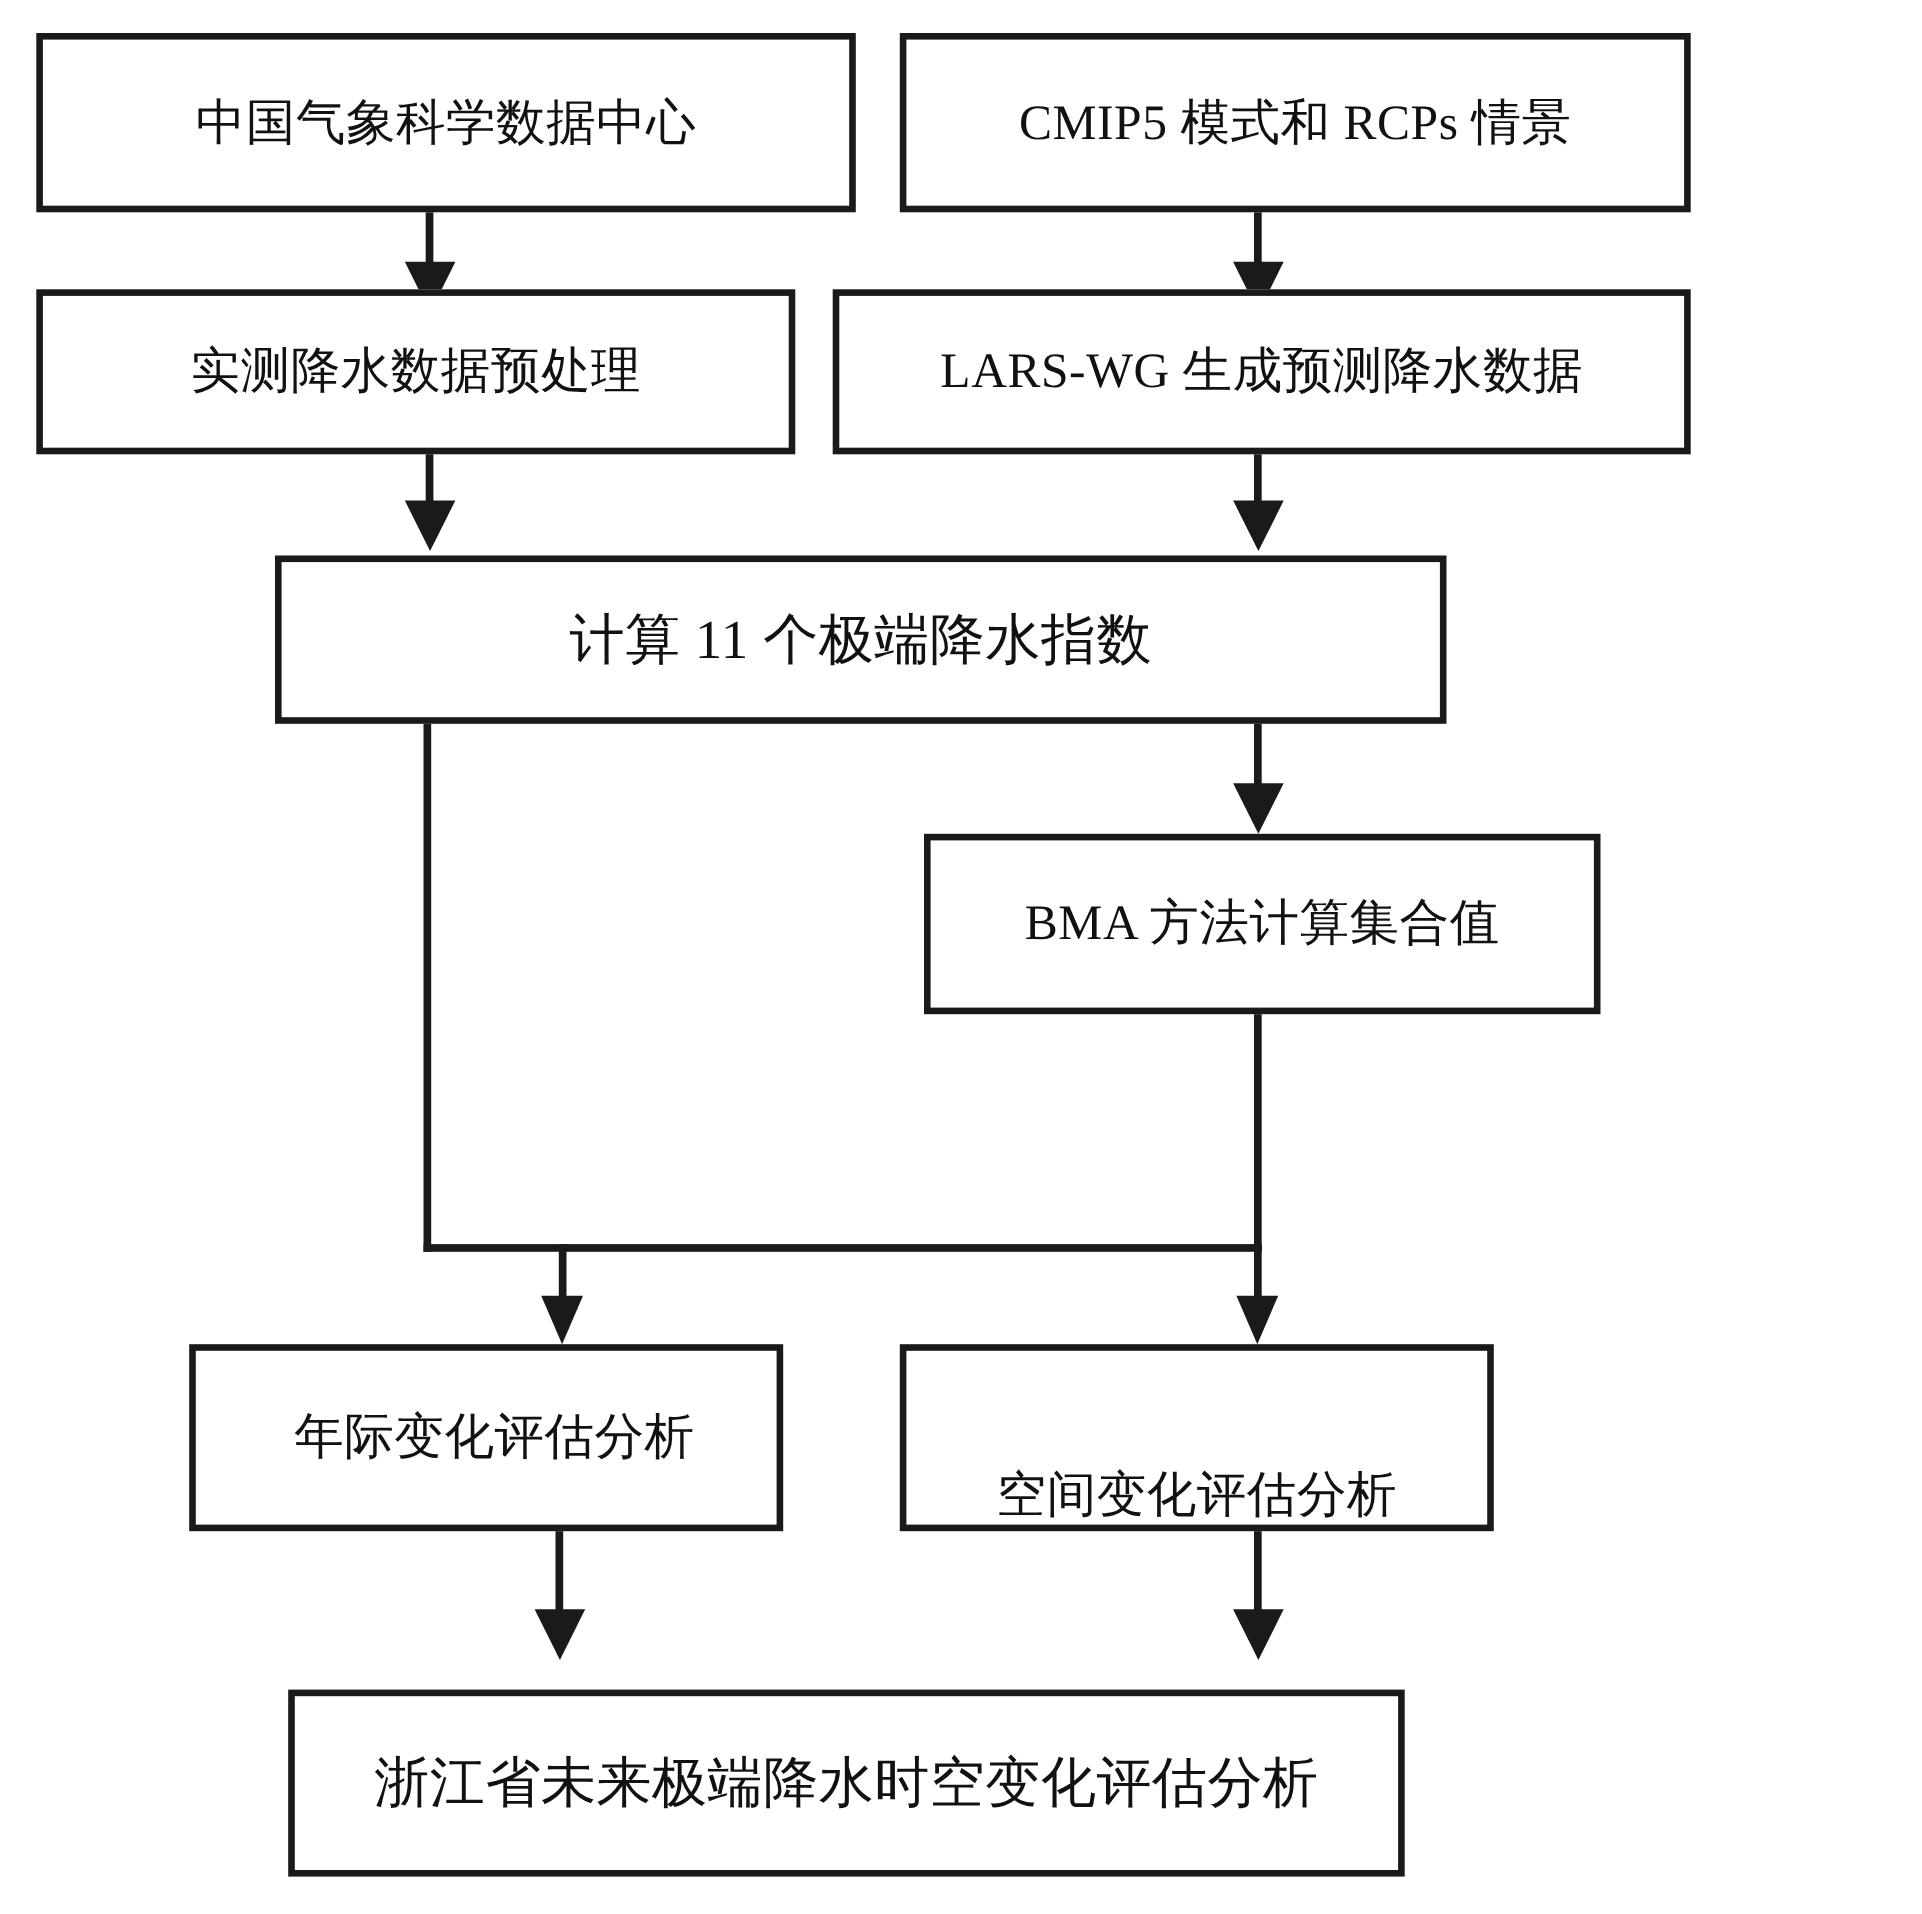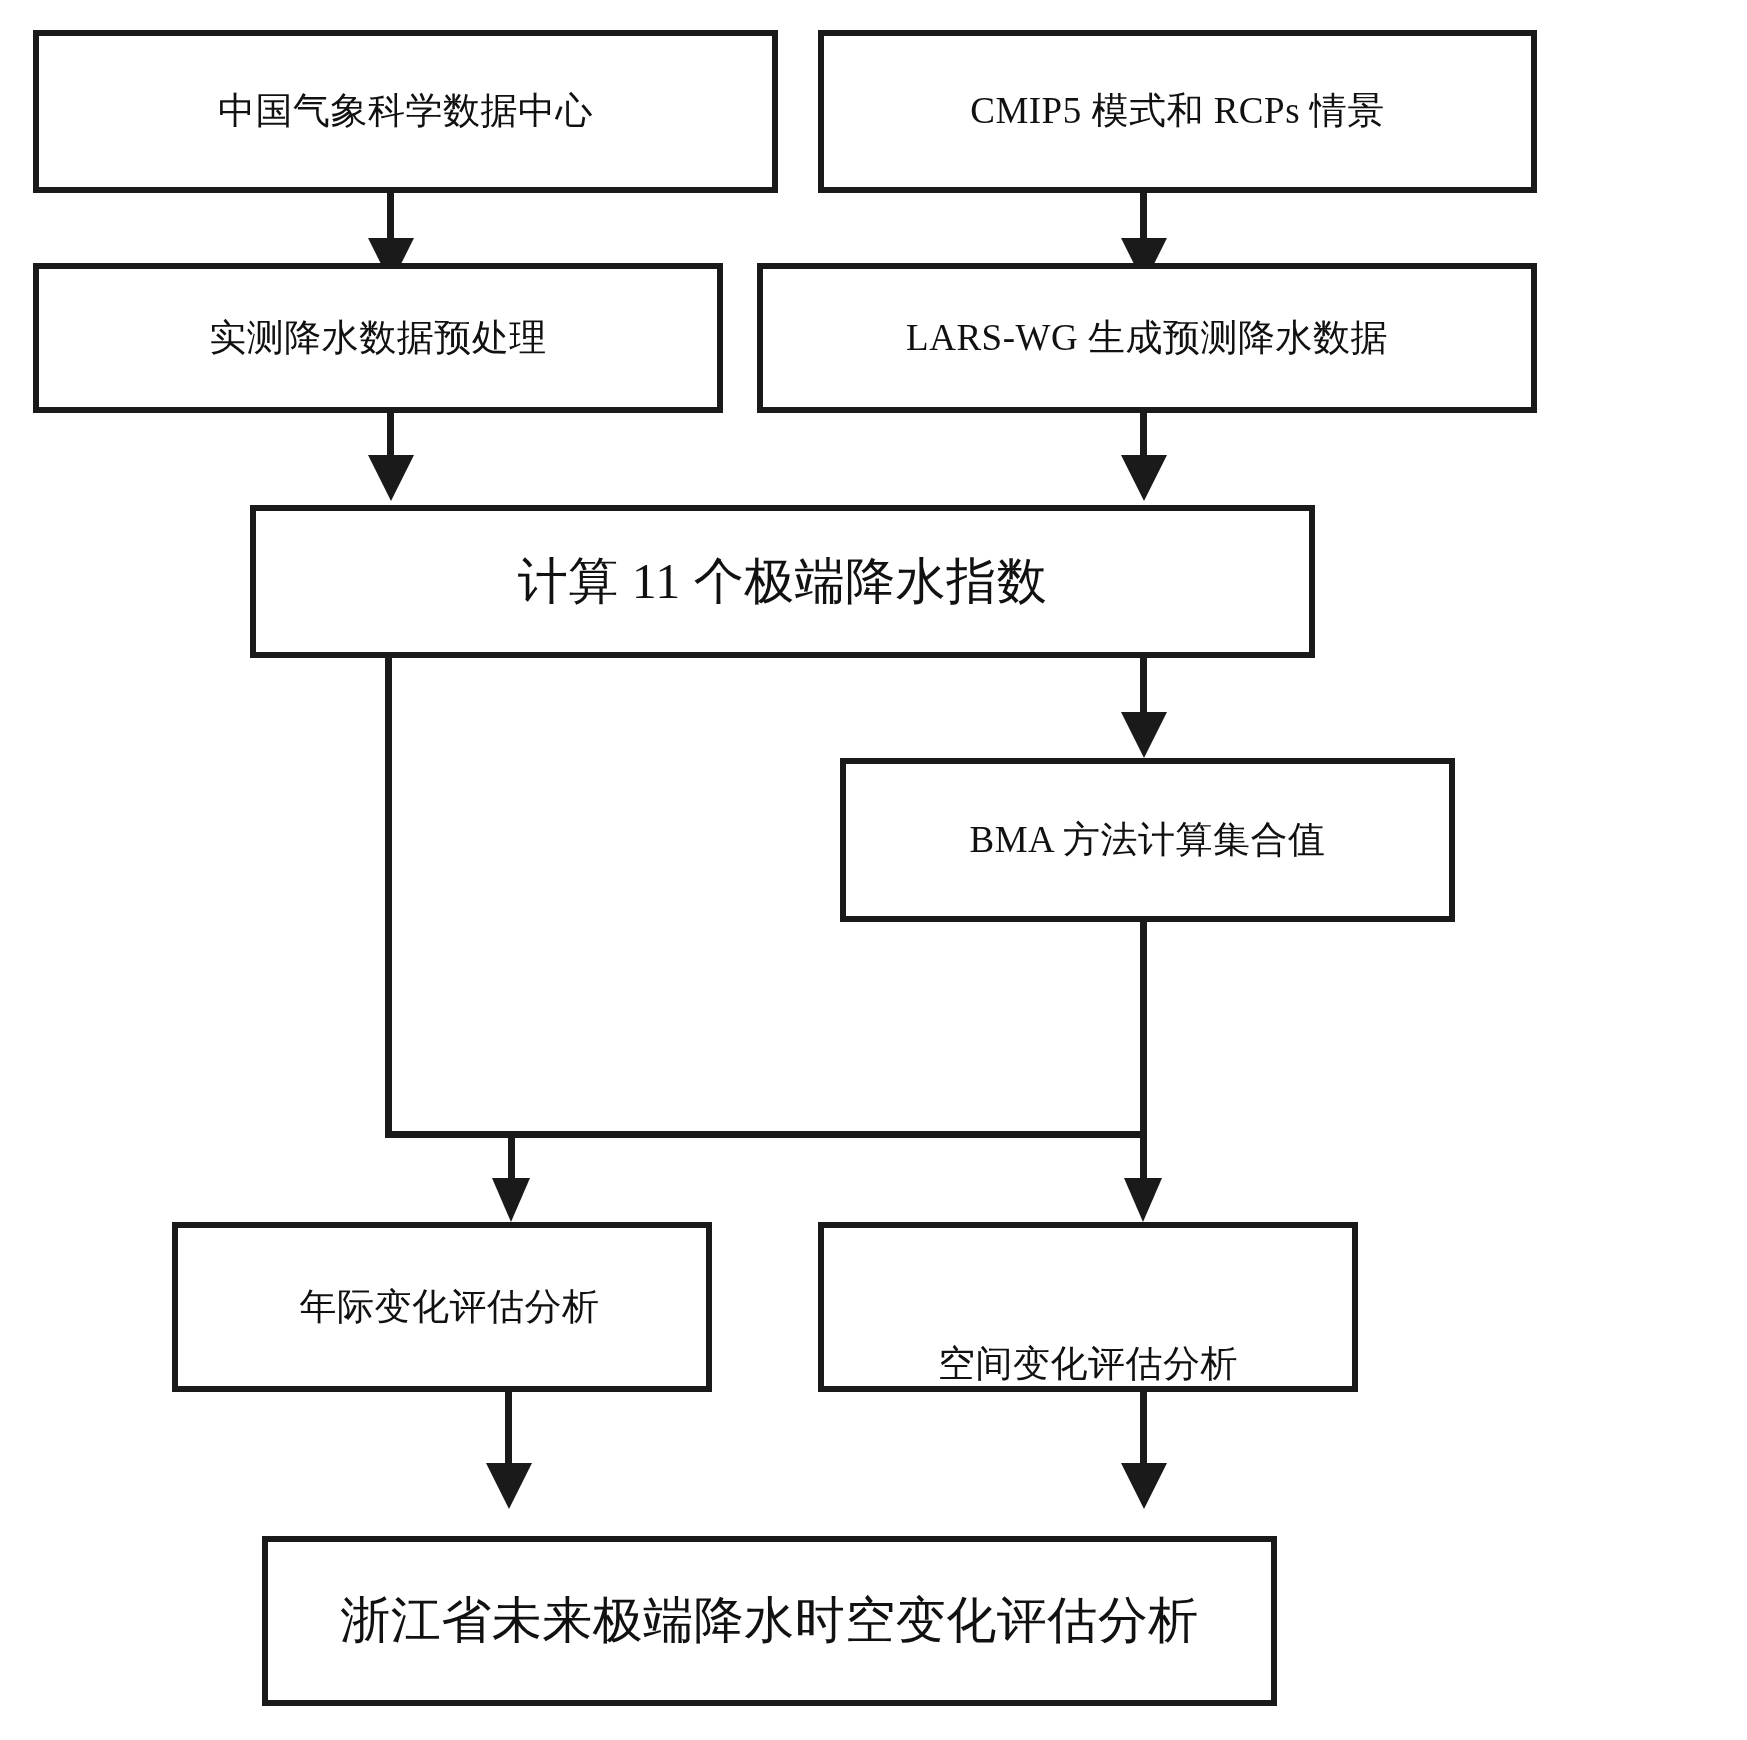--- a/index.html
+++ b/index.html
@@ -20,21 +20,21 @@
     position: absolute;
     box-sizing: border-box;
     border: 6px solid #1a1a1a;
     background: #ffffff;
     display: flex;
     align-items: center;
     justify-content: center;
     text-align: center;
   }
   .node .label {
-    font-size: 37px;
+    font-size: 45px;
     line-height: 1.15;
     color: #111111;
     letter-spacing: 0.5px;
     white-space: nowrap;
     padding: 0 14px;
   }
   .node.big .label { font-size: 50px; }
 
   
   .vline {

